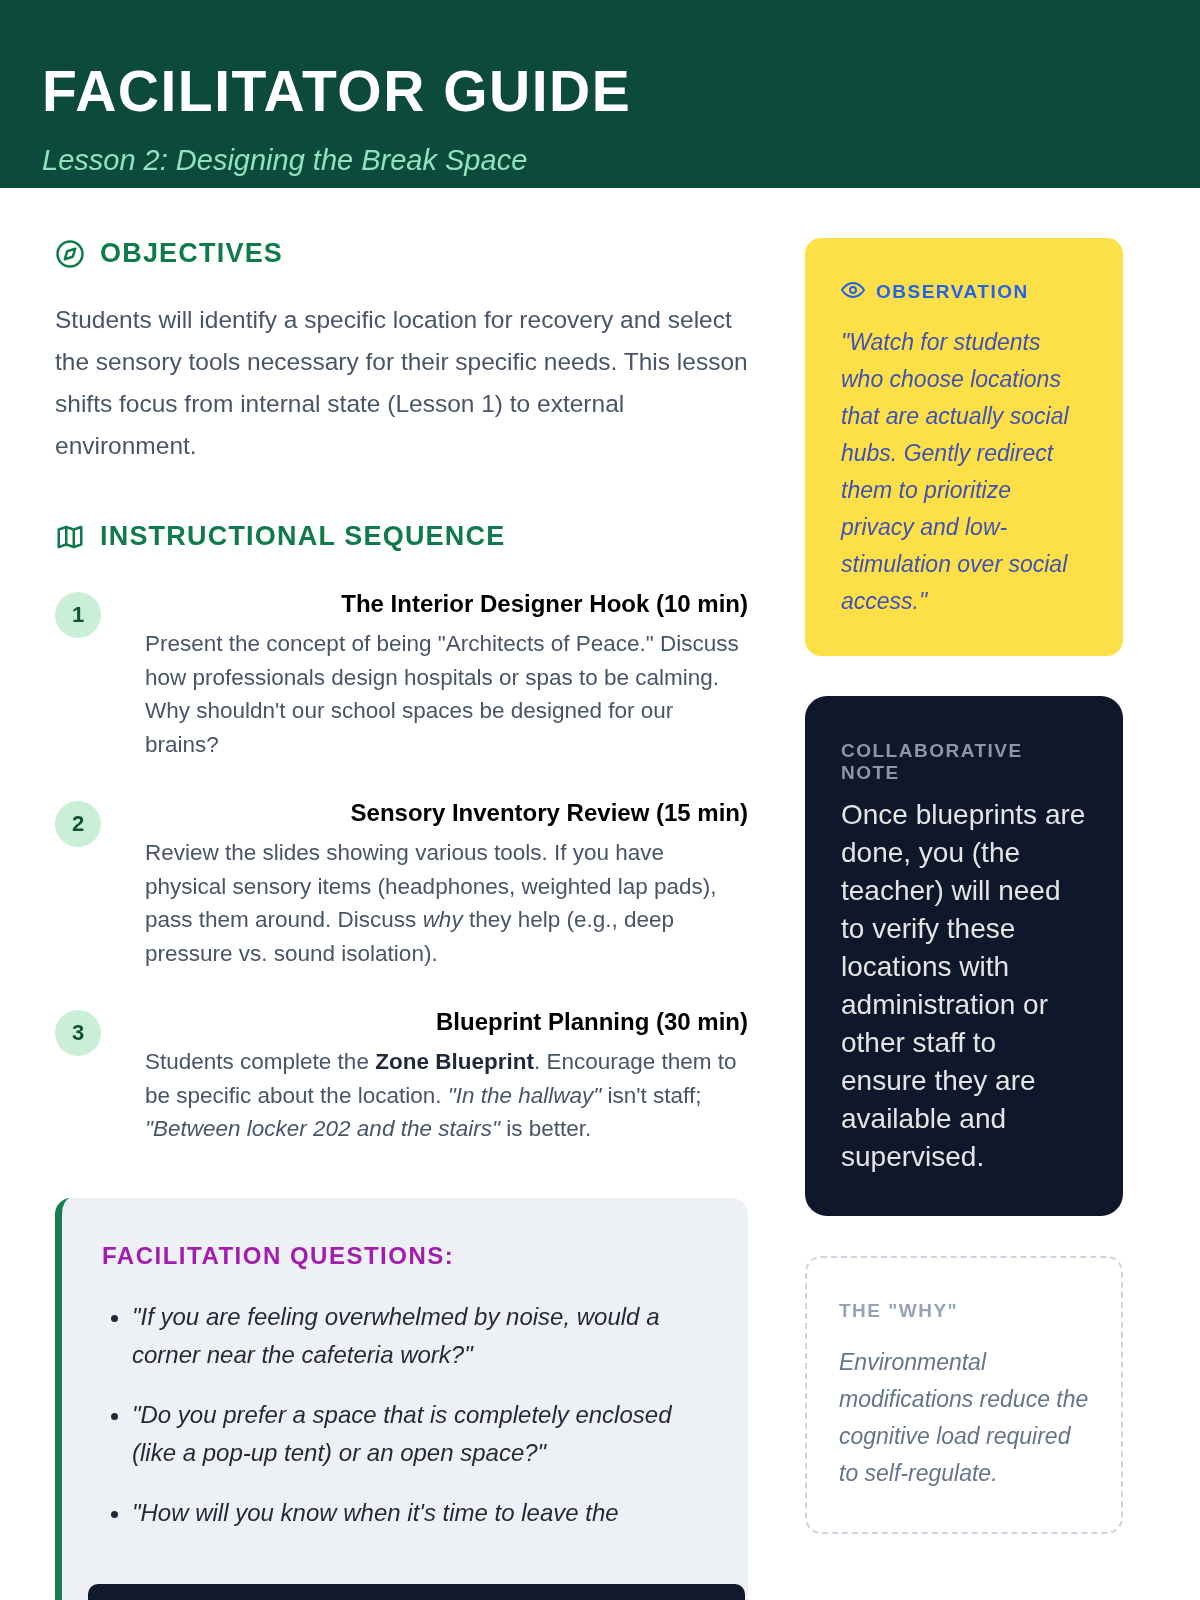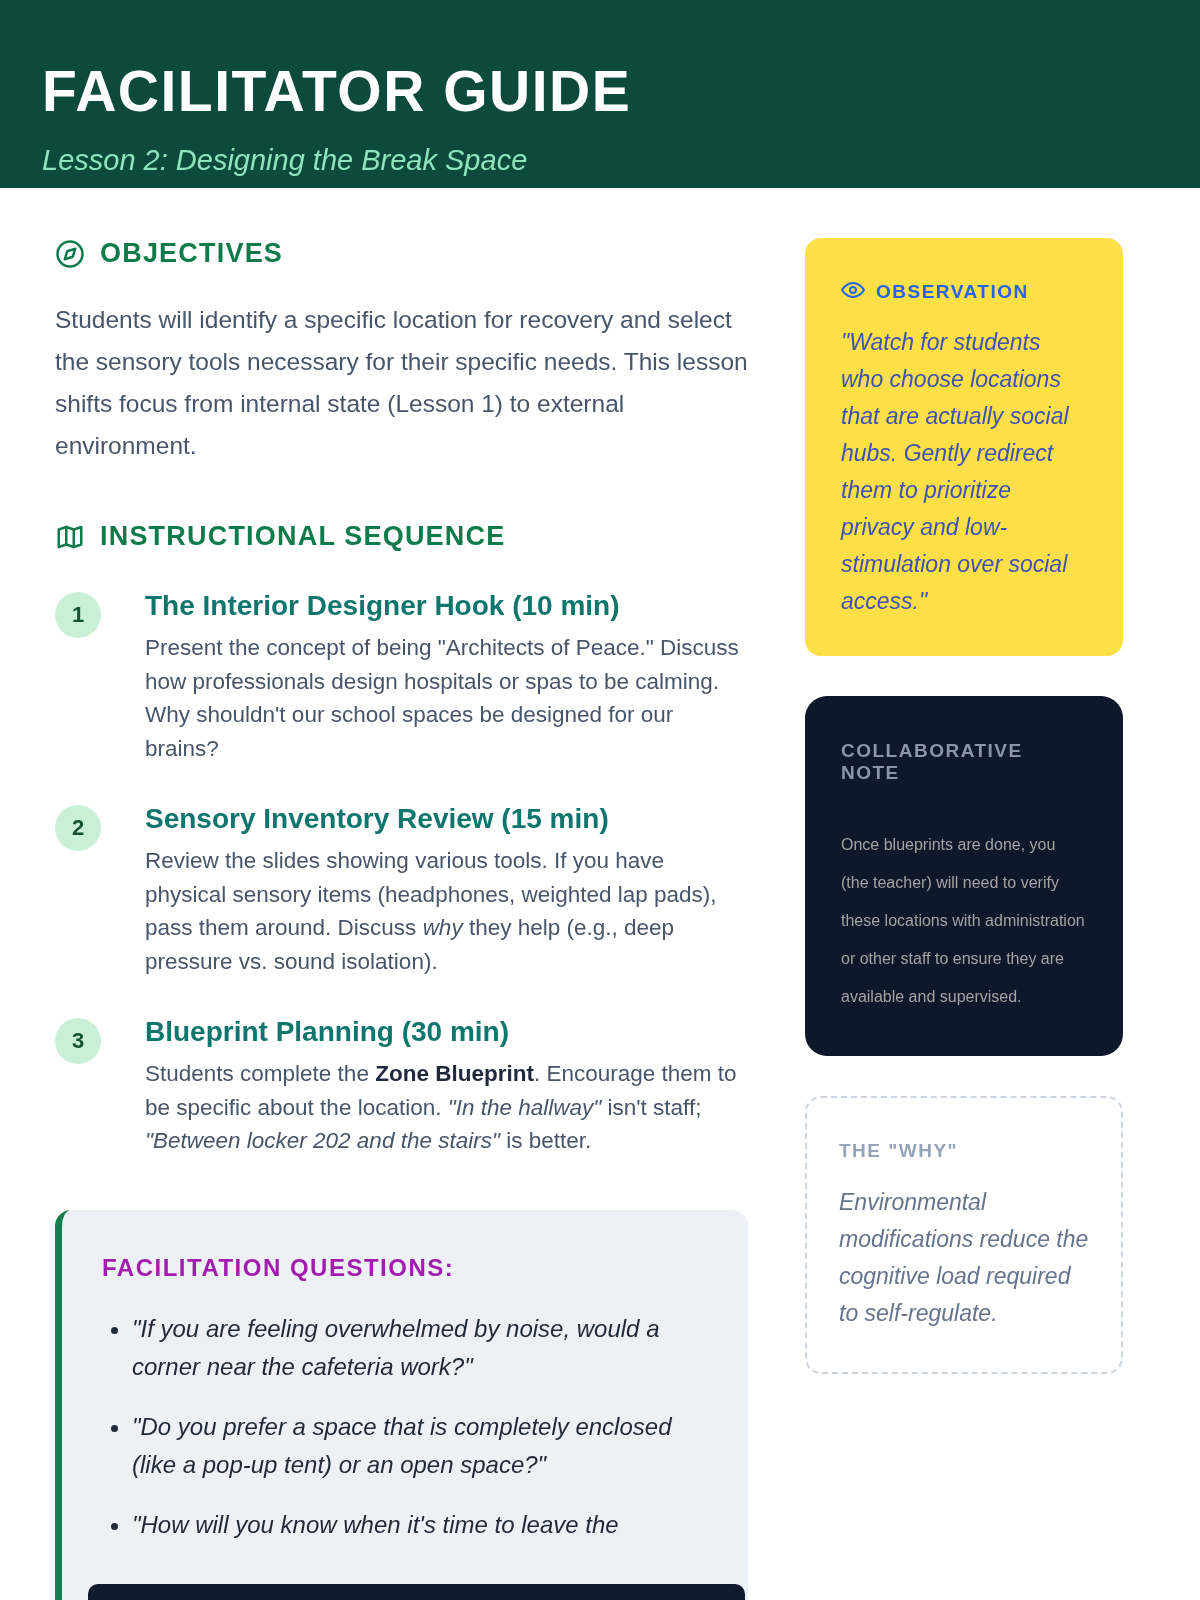--- a/index.html
+++ b/index.html
@@ -103,24 +103,25 @@
     background: #c9efd7;
     color: #14532d;
     font-weight: 700;
     font-size: 22px;
     display: flex;
     align-items: center;
     justify-content: center;
     margin-top: 2px;
   }
   .step-title {
-    font-size: 28px;
-    font-weight: 700;
-    color: #0f766e;
+    font-size: 24px;
+    font-weight: 700;
+    color: #000000;
     margin-bottom: 9px;
+    text-align: right;
   }
   .step-body {
     font-size: 22.5px;
     line-height: 33.5px;
     color: #475569;
   }
   .step-body b { font-weight: 700; color: #1e293b; }
   .step-body em { font-style: italic; }
 
   
@@ -178,24 +179,24 @@
     border-radius: 22px;
     padding: 44px 36px 40px 36px;
   }
   .collab-label {
     color: #8b97a8;
     font-size: 19px;
     font-weight: 700;
     letter-spacing: 1.5px;
   }
   .collab-body {
-    margin-top: 42px;
-    font-size: 16px;
+    margin-top: 12px;
+    font-size: 28px;
     line-height: 38px;
-    color: #a3a3a3;
+    color: #e5e5e5;
   }
 
   .why-card {
     margin-top: 40px;
     border: 2px dashed #cbd5e1;
     border-radius: 16px;
     padding: 42px 32px 40px 32px;
     background: #ffffff;
   }
   .why-label {

